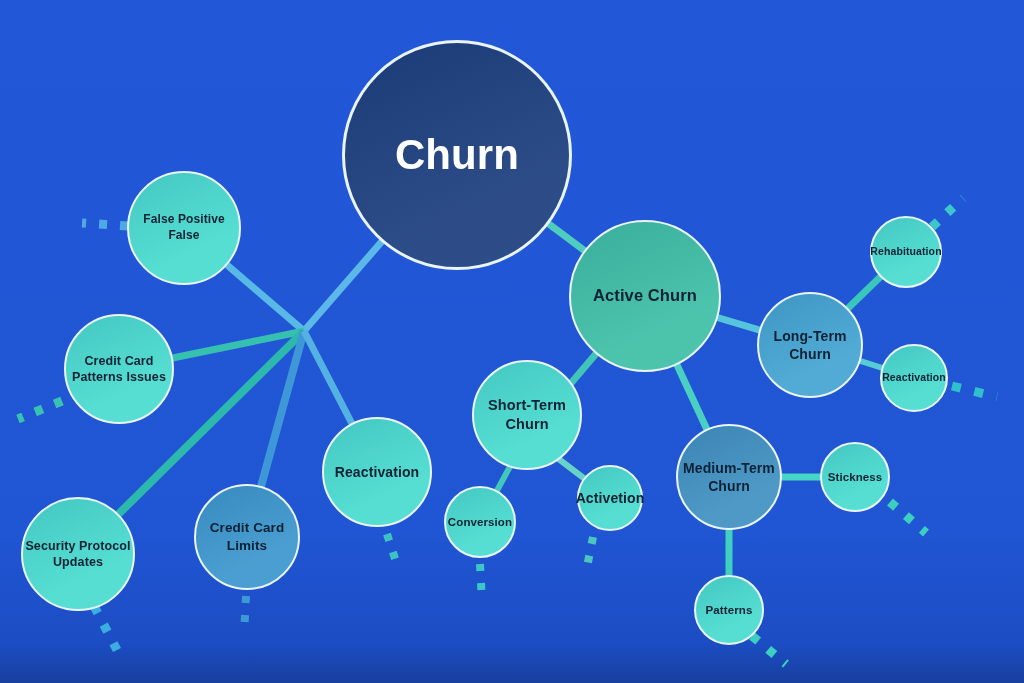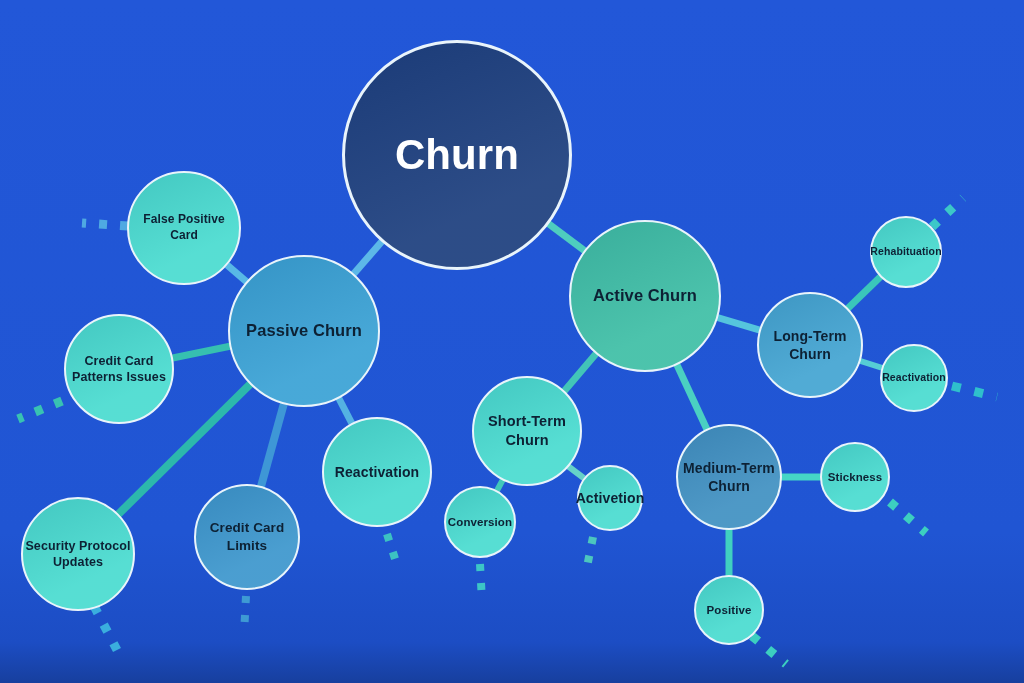--- a/index.html
+++ b/index.html
@@ -57,64 +57,61 @@
       <line x1="593" y1="537" x2="586" y2="572" stroke="#4cc6be" stroke-width="8" stroke-dasharray="7 12"></line>
       <line x1="890" y1="502" x2="926" y2="533" stroke="#3ccfc0" stroke-width="9" stroke-dasharray="8 13"></line>
       <line x1="752" y1="636" x2="786" y2="664" stroke="#3ccfc0" stroke-width="9" stroke-dasharray="8 13"></line>
       <line x1="932" y1="227" x2="963" y2="198" stroke="#3cc8c8" stroke-width="9" stroke-dasharray="8 13"></line>
       <line x1="952" y1="386" x2="997" y2="397" stroke="#2fc0cc" stroke-width="9" stroke-dasharray="9 14"></line>
     </svg>
   <div id="nodes-layer">
       <div class="node" style="left: 342px; top: 40px; width: 230px; height: 230px; background-color: rgb(29, 63, 126); border: 3px solid rgb(233, 244, 251); color: rgb(255, 255, 255); font-size: 42px;">
         <div class="line">Churn</div>
       </div>
-      <div class="node" style="left: 228px; top: 255px; width: 152px; height: 152px; background-color: rgb(58, 162, 213); border: 2.5px solid rgb(233, 244, 251); color: rgb(13, 33, 52); font-size: 16.5px;">
-        <div class="line">Passive Churn</div>
-      </div>
       <div class="node" style="left: 569px; top: 220px; width: 152px; height: 152px; background-color: rgb(63, 191, 166); border: 2.5px solid rgb(233, 244, 251); color: rgb(13, 33, 52); font-size: 16.5px;">
         <div class="line">Active Churn</div>
       </div>
       <div class="node" style="left: 127px; top: 171px; width: 114px; height: 114px; background-color: rgb(74, 220, 208); border: 2px solid rgb(233, 244, 251); color: rgb(13, 33, 52); font-size: 12px;">
         <div class="line">False Positive</div>
-        <div class="line">Card</div>
+        <div class="line">False</div>
       </div>
       <div class="node" style="left: 64px; top: 314px; width: 110px; height: 110px; background-color: rgb(74, 220, 208); border: 2px solid rgb(233, 244, 251); color: rgb(13, 33, 52); font-size: 12.5px;">
         <div class="line">Credit Card</div>
         <div class="line">Patterns Issues</div>
       </div>
       <div class="node" style="left: 21px; top: 497px; width: 114px; height: 114px; background-color: rgb(74, 220, 208); border: 2px solid rgb(233, 244, 251); color: rgb(13, 33, 52); font-size: 12.5px;">
         <div class="line">Security Protocol</div>
         <div class="line">Updates</div>
       </div>
       <div class="node" style="left: 194px; top: 484px; width: 106px; height: 106px; background-color: rgb(61, 151, 205); border: 2px solid rgb(233, 244, 251); color: rgb(13, 33, 52); font-size: 13.5px;">
         <div class="line">Credit Card</div>
         <div class="line">Limits</div>
       </div>
       <div class="node" style="left: 322px; top: 417px; width: 110px; height: 110px; background-color: rgb(74, 220, 208); border: 2px solid rgb(233, 244, 251); color: rgb(13, 33, 52); font-size: 14px;">
         <div class="line">Reactivation</div>
       </div>
-      <div class="node" style="left: 472px; top: 376px; width: 110px; height: 110px; background-color: rgb(74, 220, 208); border: 2px solid rgb(233, 244, 251); color: rgb(13, 33, 52); font-size: 14.5px;">
+      <div class="node" style="left: 472px; top: 360px; width: 110px; height: 110px; background-color: rgb(74, 220, 208); border: 2px solid rgb(233, 244, 251); color: rgb(13, 33, 52); font-size: 14.5px;">
         <div class="line">Short-Term</div>
         <div class="line">Churn</div>
       </div>
       <div class="node" style="left: 444px; top: 486px; width: 72px; height: 72px; background-color: rgb(74, 220, 208); border: 2px solid rgb(233, 244, 251); color: rgb(13, 33, 52); font-size: 11.5px;">
         <div class="line">Conversion</div>
       </div>
       <div class="node" style="left: 577px; top: 465px; width: 66px; height: 66px; background-color: rgb(74, 220, 208); border: 2px solid rgb(233, 244, 251); color: rgb(13, 33, 52); font-size: 14px;">
         <div class="line">Activetion</div>
       </div>
       <div class="node" style="left: 676px; top: 424px; width: 106px; height: 106px; background-color: rgb(65, 145, 194); border: 2px solid rgb(233, 244, 251); color: rgb(13, 33, 52); font-size: 14px;">
         <div class="line">Medium-Term</div>
         <div class="line">Churn</div>
       </div>
       <div class="node" style="left: 820px; top: 442px; width: 70px; height: 70px; background-color: rgb(74, 220, 208); border: 2px solid rgb(233, 244, 251); color: rgb(13, 33, 52); font-size: 11.5px;">
         <div class="line">Stickness</div>
       </div>
       <div class="node" style="left: 694px; top: 575px; width: 70px; height: 70px; background-color: rgb(74, 220, 208); border: 2px solid rgb(233, 244, 251); color: rgb(13, 33, 52); font-size: 11.5px;">
-        <div class="line">Positive</div>
+        <div class="line">Patterns</div>
       </div>
       <div class="node" style="left: 757px; top: 292px; width: 106px; height: 106px; background-color: rgb(68, 165, 210); border: 2px solid rgb(233, 244, 251); color: rgb(13, 33, 52); font-size: 14px;">
         <div class="line">Long-Term</div>
         <div class="line">Churn</div>
       </div>
       <div class="node" style="left: 870px; top: 216px; width: 72px; height: 72px; background-color: rgb(74, 220, 208); border: 2px solid rgb(233, 244, 251); color: rgb(13, 33, 52); font-size: 10.5px; text-align: center;">
         <div class="line">Rehabituation</div>
       </div>
       <div class="node" style="left: 880px; top: 344px; width: 68px; height: 68px; background-color: rgb(74, 220, 208); border: 2px solid rgb(233, 244, 251); color: rgb(13, 33, 52); font-size: 10.5px;">
         <div class="line">Reactivation</div>

